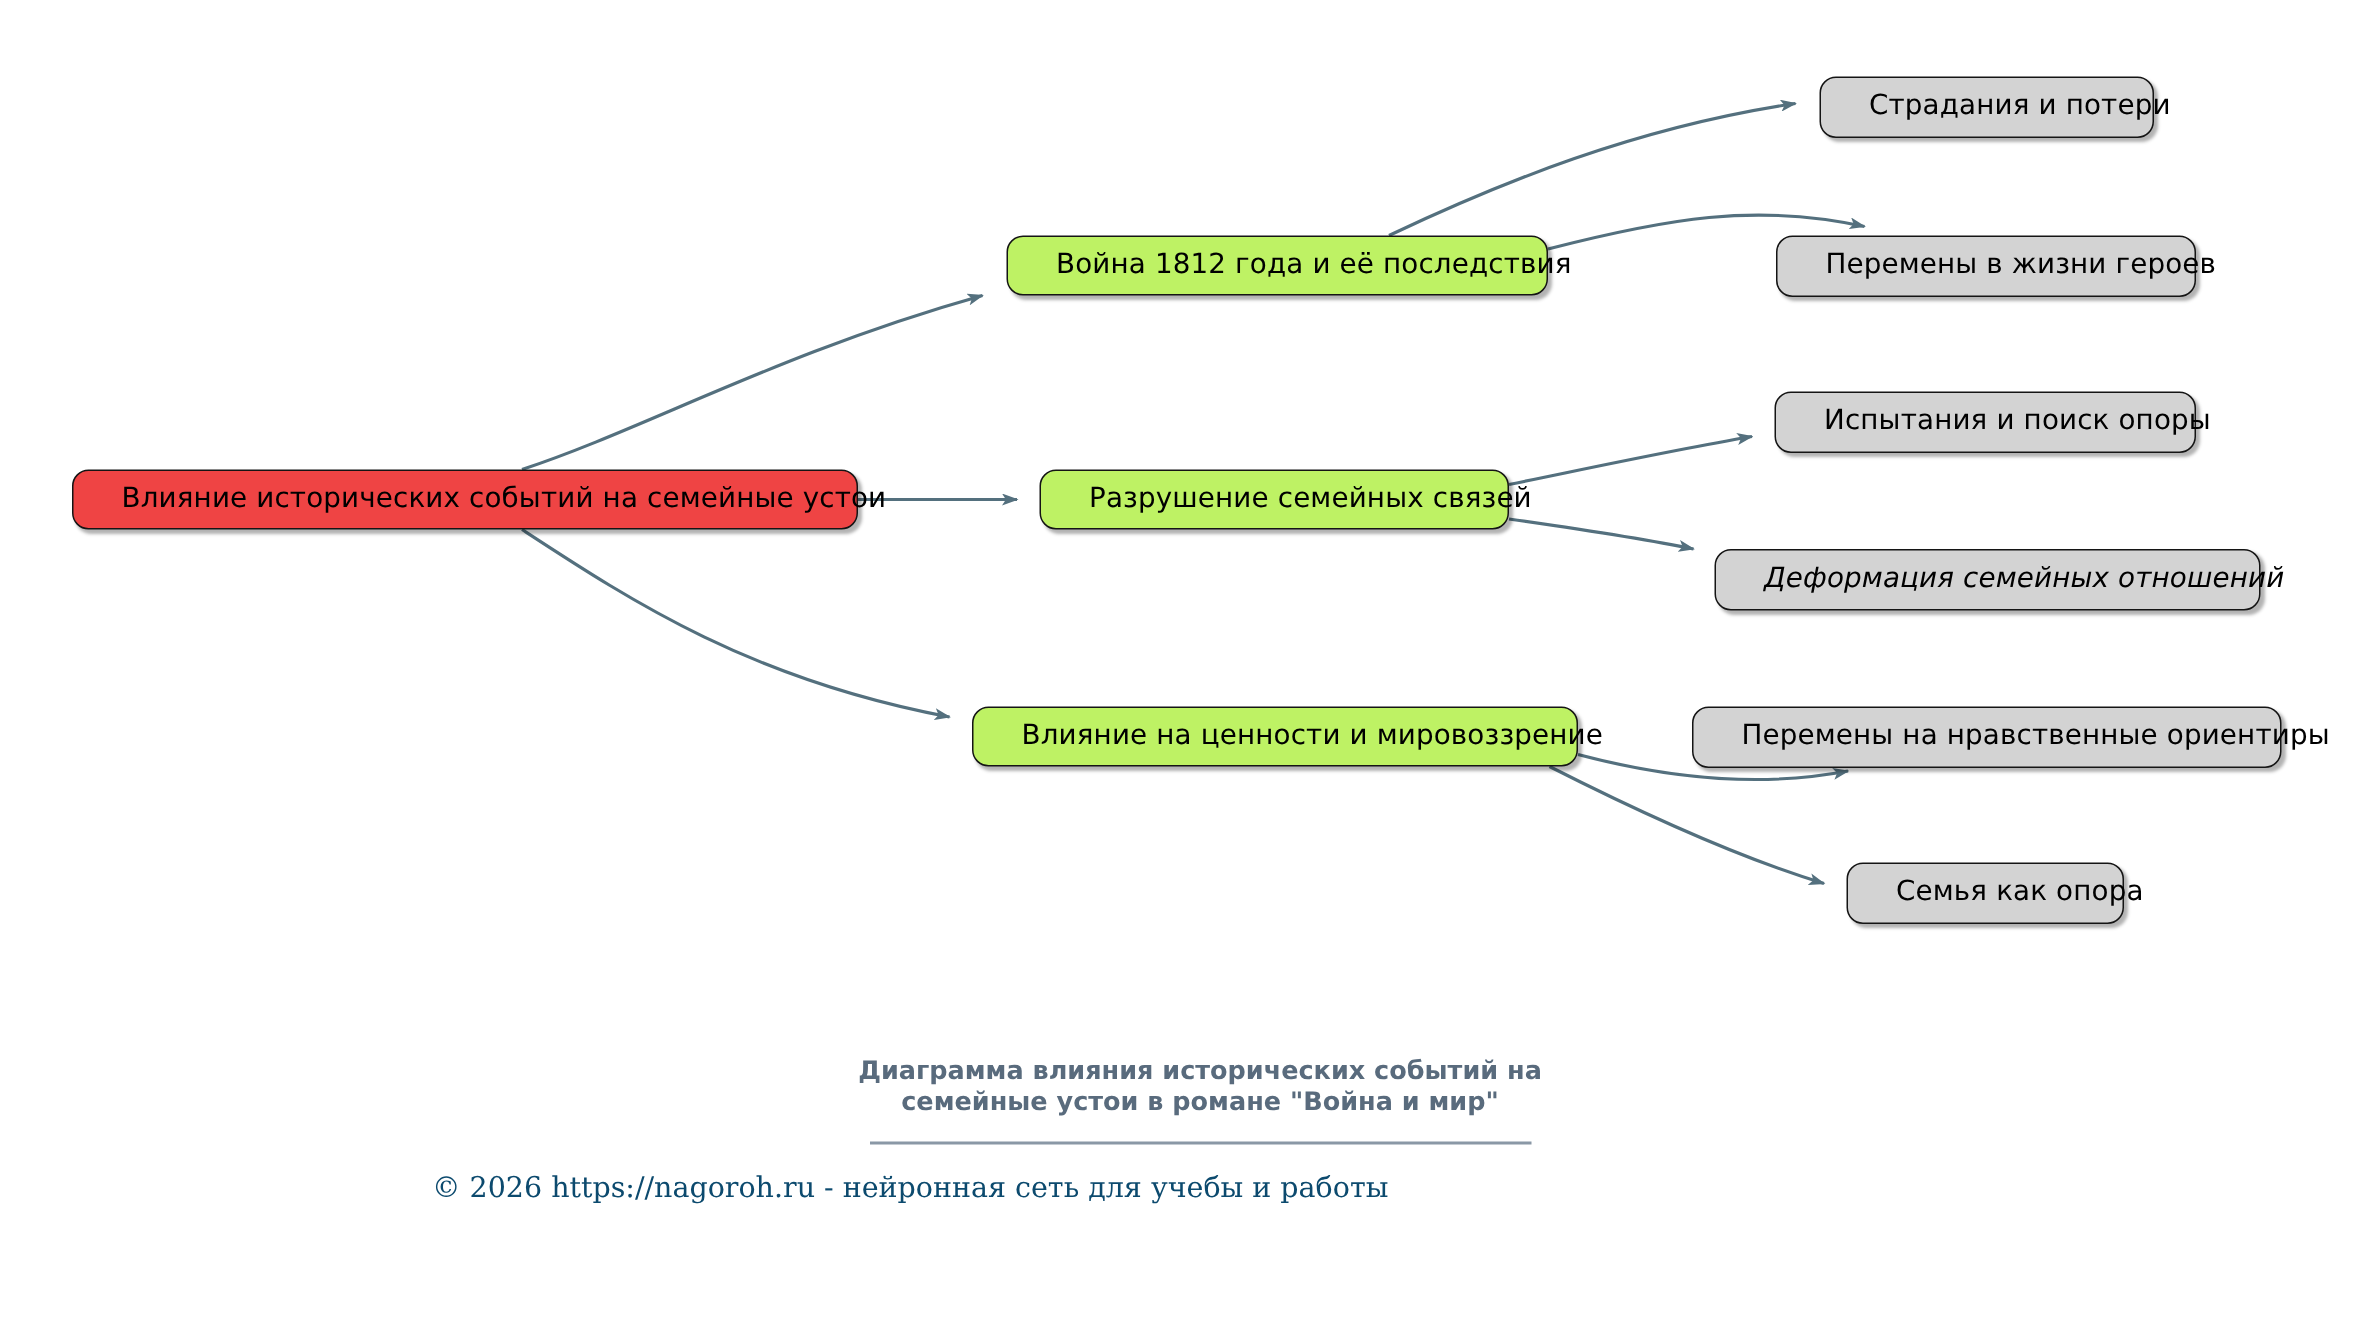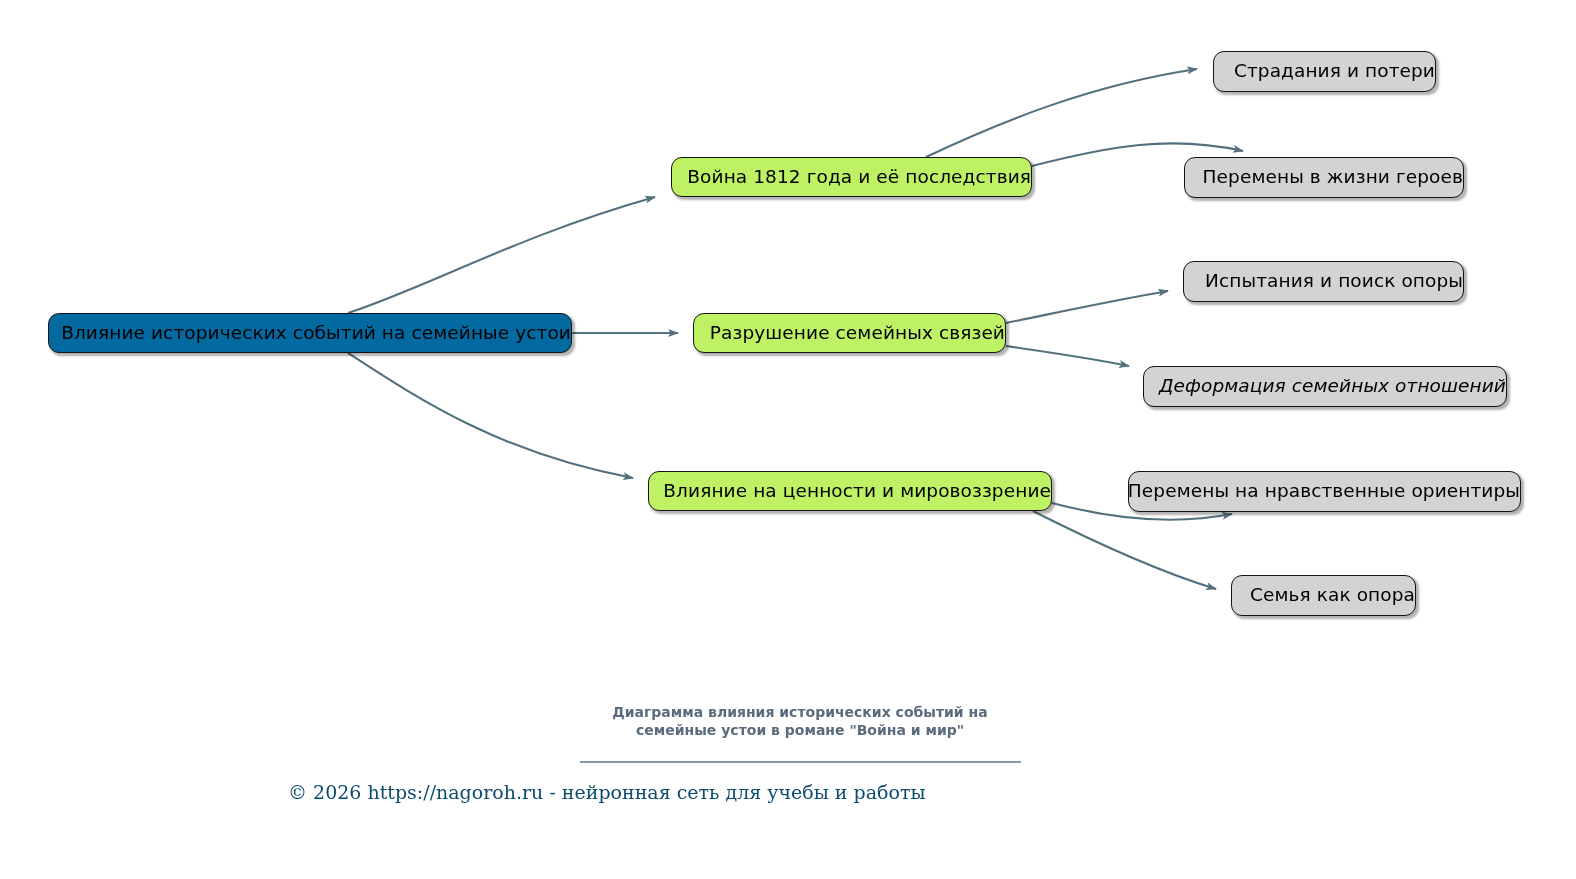--- a/index.html
+++ b/index.html
@@ -23,46 +23,46 @@
     top: 0;
     width: 1576px;
     height: 879px;
     pointer-events: none;
   }
   .node {
     position: absolute;
     box-sizing: border-box;
     display: flex;
     align-items: center;
-    justify-content: flex-end;
+    justify-content: flex-start;
     border-radius: 11px;
     border: 1.6px solid #141414;
     box-shadow: 2.5px 2.5px 2.2px rgba(0,0,0,0.30);
     font-size: 18.5px;
     line-height: 1;
     color: #000000;
     white-space: nowrap;
     letter-spacing: 0.1px;
     padding-left: 32px;
   }
   .node-root {
-    background: #0369a1;
+    background: #ef4444;
   }
   .node-branch {
     background: #bef264;
   }
   .node-leaf {
     background: #D3D3D3;
   }
   .caption {
     position: absolute;
     text-align: center;
     color: #596B7D;
     font-weight: bold;
-    font-size: 14px;
+    font-size: 17px;
     line-height: 1.25;
     white-space: pre-line;
   }
   .rule {
     position: absolute;
     height: 1.5px;
     background: #8a98a6;
   }
   .footer {
     position: absolute;

